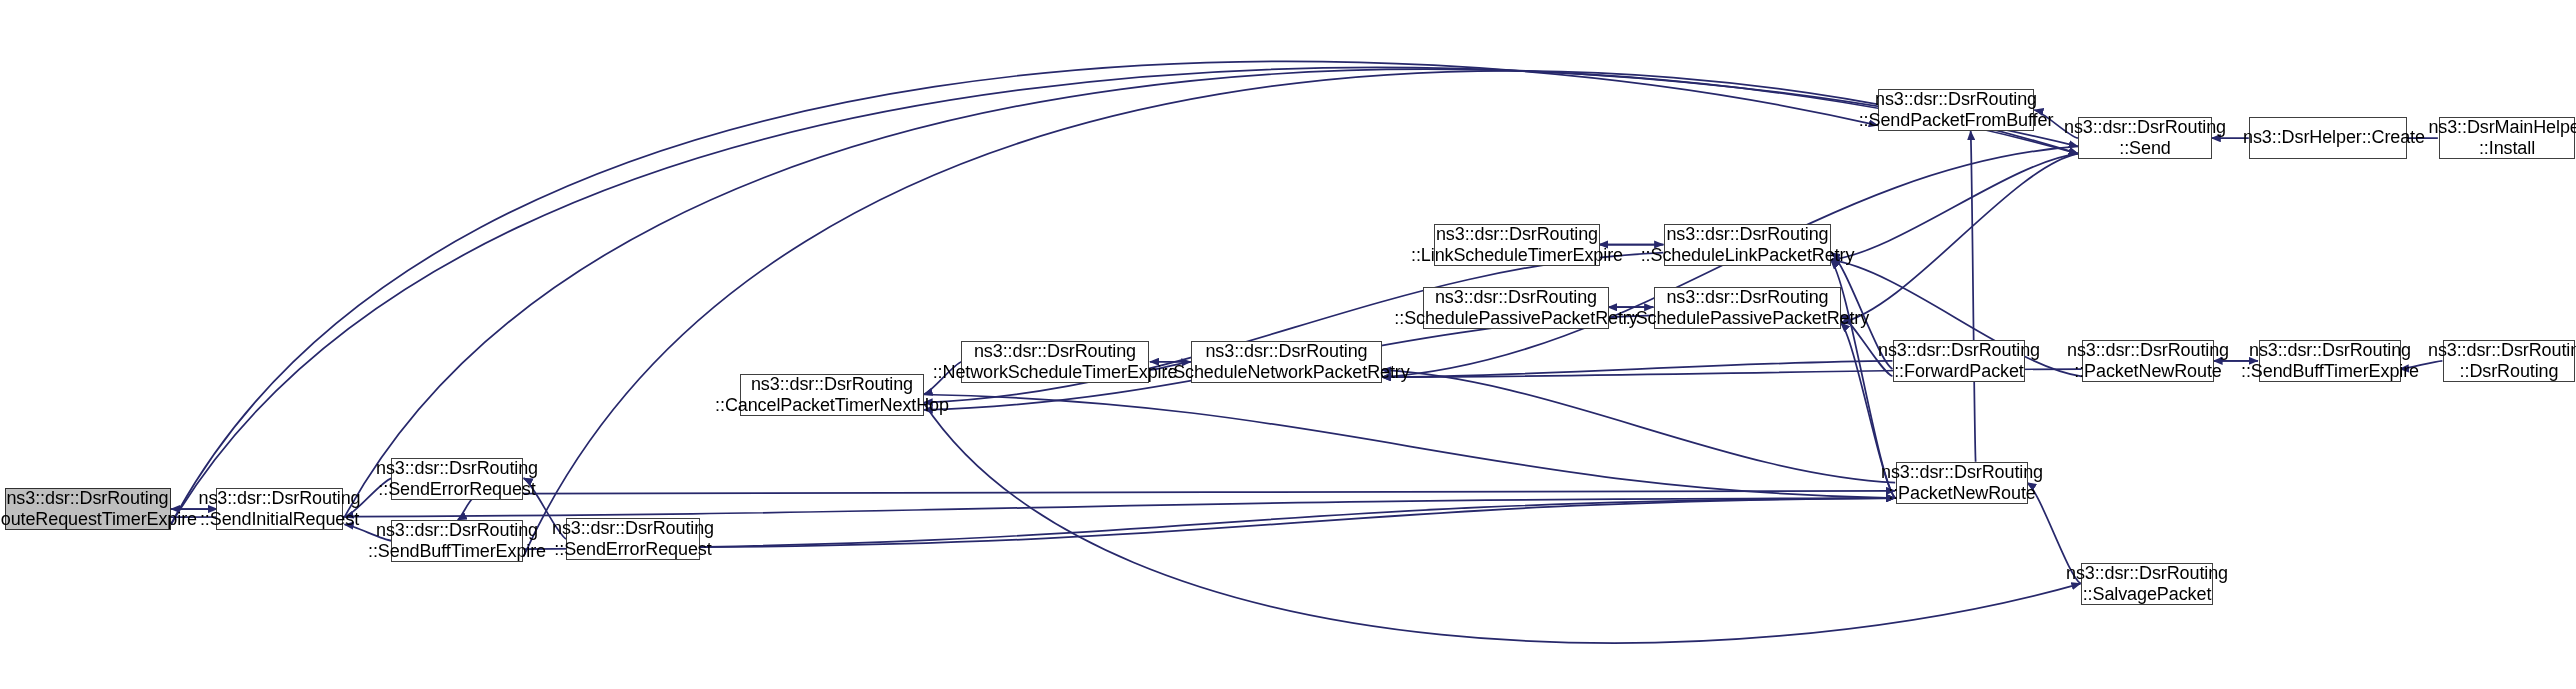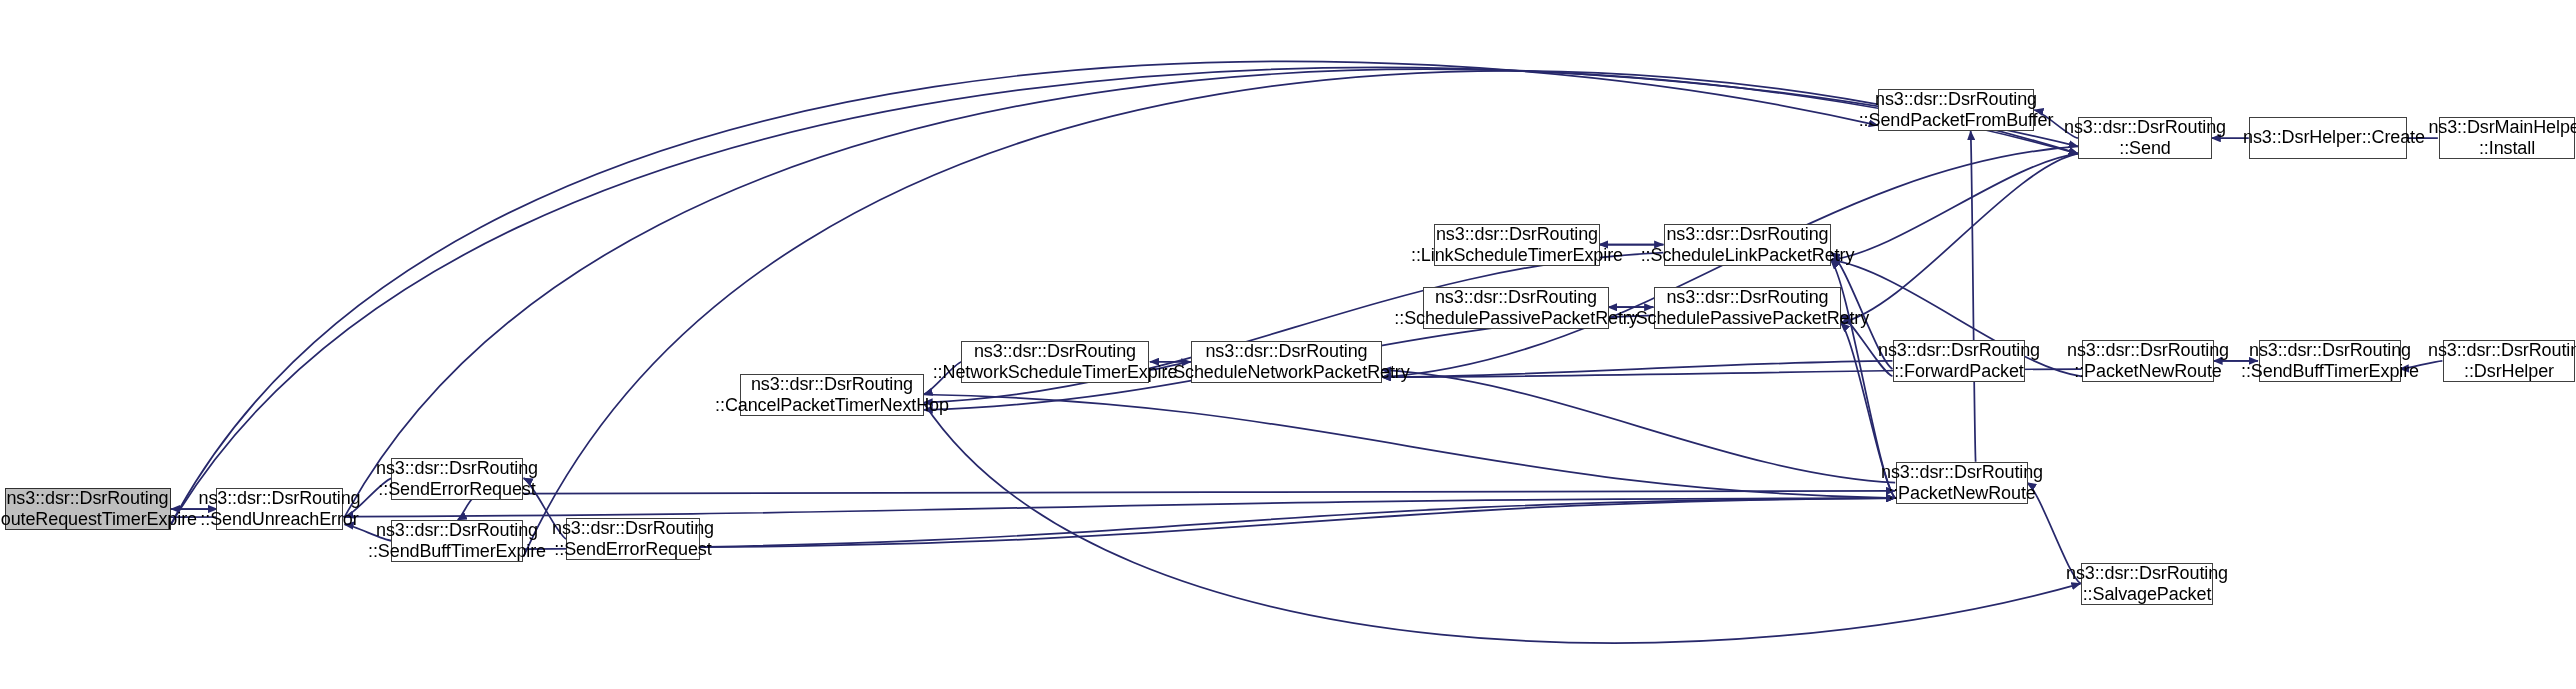--- a/index.html
+++ b/index.html
@@ -69,21 +69,21 @@
         <path d="M 575,612 C 848.6,8 1772,8 2285,169" marker-end="url(#ah)"></path>
       </g>
   </svg>
   <div id="nodes">
       <div class="node hl" style="left: 4.5px; top: 488px; width: 166px; height: 42px;">
         <span class="l1">ns3::dsr::DsrRouting</span>
         <span class="l2">::RouteRequestTimerExpire</span>
       </div>
       <div class="node" style="left: 216px; top: 488px; width: 127px; height: 42px;">
         <span class="l1">ns3::dsr::DsrRouting</span>
-        <span class="l2">::SendUnreachError</span>
+        <span class="l2">::SendInitialRequest</span>
       </div>
       <div class="node" style="left: 391px; top: 458px; width: 132px; height: 42px;">
         <span class="l1">ns3::dsr::DsrRouting</span>
         <span class="l2">::SendErrorRequest</span>
       </div>
       <div class="node" style="left: 391px; top: 520px; width: 132px; height: 42px;">
         <span class="l1">ns3::dsr::DsrRouting</span>
         <span class="l2">::SendBuffTimerExpire</span>
       </div>
       <div class="node" style="left: 566px; top: 518px; width: 134px; height: 42px;">
@@ -125,21 +125,21 @@
       <div class="node" style="left: 2082px; top: 340px; width: 132px; height: 42px;">
         <span class="l1">ns3::dsr::DsrRouting</span>
         <span class="l2">::PacketNewRoute</span>
       </div>
       <div class="node" style="left: 2259px; top: 340px; width: 142px; height: 42px;">
         <span class="l1">ns3::dsr::DsrRouting</span>
         <span class="l2">::SendBuffTimerExpire</span>
       </div>
       <div class="node" style="left: 2443px; top: 340px; width: 132px; height: 42px;">
         <span class="l1">ns3::dsr::DsrRouting</span>
-        <span class="l2">::DsrHelper</span>
+        <span class="l2">::DsrRouting</span>
       </div>
       <div class="node" style="left: 1878px; top: 89px; width: 156px; height: 42px;">
         <span class="l1">ns3::dsr::DsrRouting</span>
         <span class="l2">::SendPacketFromBuffer</span>
       </div>
       <div class="node" style="left: 2078px; top: 117px; width: 134px; height: 42px;">
         <span class="l1">ns3::dsr::DsrRouting</span>
         <span class="l2">::Send</span>
       </div>
       <div class="node" style="left: 2249px; top: 117px; width: 158px; height: 42px; padding-left: 12px;">

